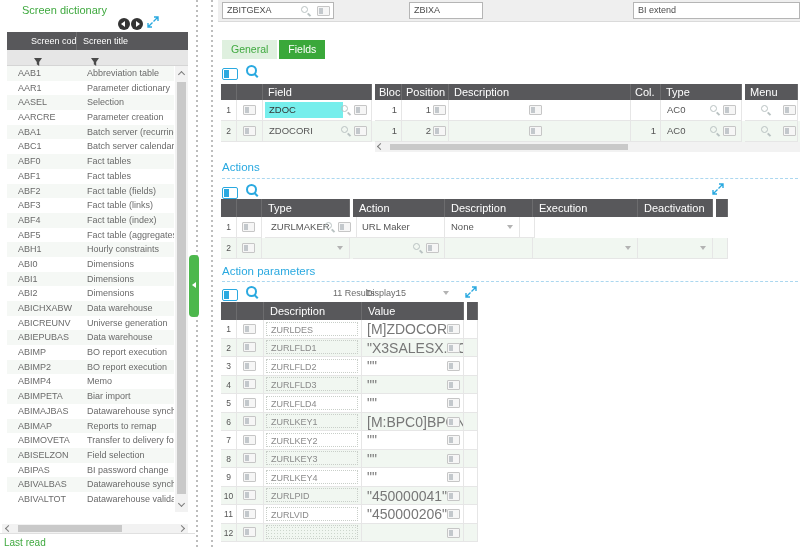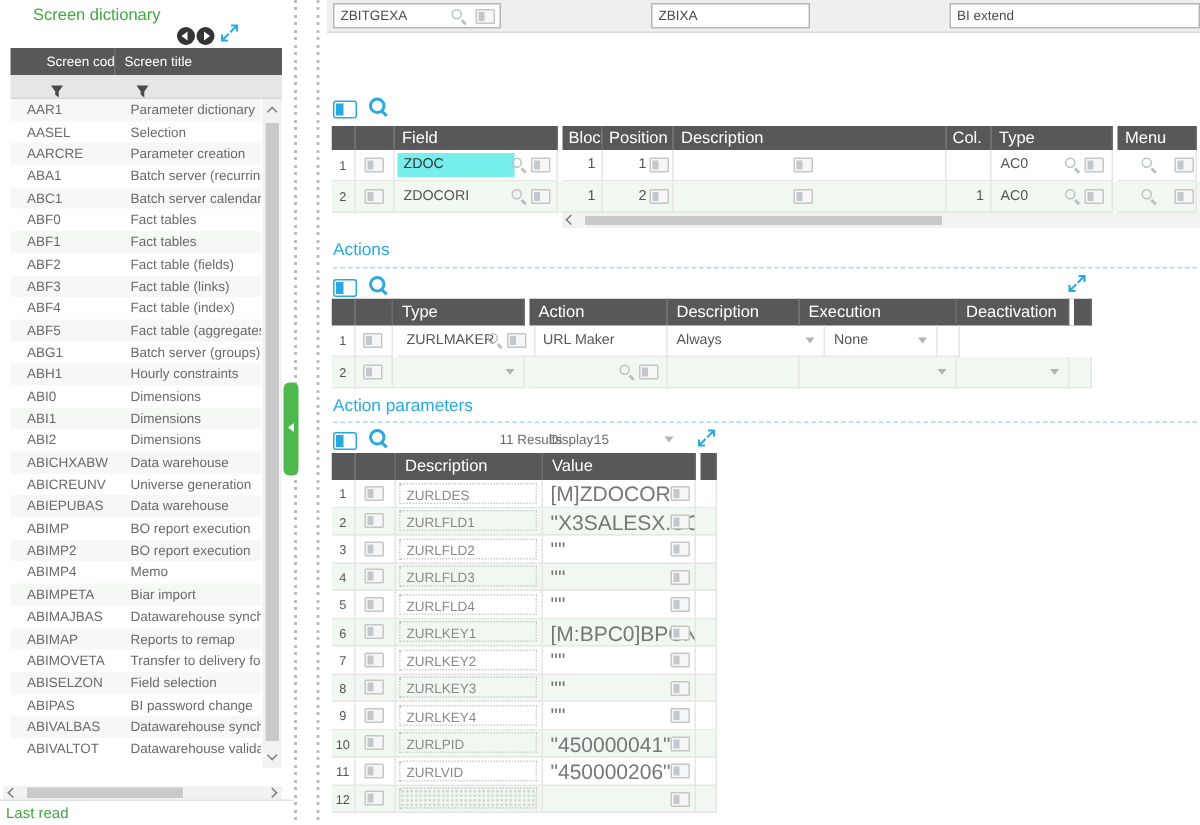--- a/index.html
+++ b/index.html
@@ -188,20 +188,24 @@
           </svg>
       </span>
       <span class="funnel" style="left:83px">
         <svg width="10" height="10" viewBox="0 0 10 10">
             <path d="M1 1h8L6.2 5v4L3.8 7.2V5z" fill="#4a4a4a"></path>
           </svg>
       </span>
     </div>
     <div class="lp-rows">
 
+        <div class="lp-row">
+          <div class="c">AAB1</div>
+          <div class="t">Abbreviation table</div>
+        </div>
 
         <div class="lp-row">
           <div class="c">AAR1</div>
           <div class="t">Parameter dictionary</div>
         </div>
 
         <div class="lp-row">
           <div class="c">AASEL</div>
           <div class="t">Selection</div>
         </div>
@@ -244,24 +248,20 @@
         <div class="lp-row">
           <div class="c">ABF4</div>
           <div class="t">Fact table (index)</div>
         </div>
 
         <div class="lp-row">
           <div class="c">ABF5</div>
           <div class="t">Fact table (aggregates)</div>
         </div>
 
-        <div class="lp-row">
-          <div class="c">ABG1</div>
-          <div class="t">Batch server (groups)</div>
-        </div>
 
         <div class="lp-row">
           <div class="c">ABH1</div>
           <div class="t">Hourly constraints</div>
         </div>
 
         <div class="lp-row">
           <div class="c">ABI0</div>
           <div class="t">Dimensions</div>
         </div>
@@ -365,27 +365,31 @@
   <div class="split-handle">
       <i></i>
     </div>
 
   <div class="topbar"></div>
   <div class="tb-field" style="left:222px;width:112px">
     <span>ZBITGEXA</span>
     <span class="mag-sm"></span>
     <span class="gicon"></span>
   </div>
-  <div class="tb-field" style="left:434px;width:106px">
+  <div class="tb-field" style="left:409px;width:74px">
     <span>ZBIXA</span>
   </div>
   <div class="tb-field" style="left:633px;width:167px">
     <span>BI extend</span>
   </div>
 
+  <div class="tabs">
+    <div class="tab inactive">General</div>
+    <div class="tab active">Fields</div>
+  </div>
 
   <span class="tool-grid" style="top:66px"><span class="gicon-blue"></span></span>
   <span class="tool-mag" style="top:64px"><span class="mag"></span></span>
 
   <div class="grid fgrid">
     <div class="grow ghead">
       <div class="fg-num"></div>
         <div class="fg-ic"></div>
       <div class="fg-field">Field</div>
       <div class="sp3"></div>
@@ -510,24 +514,20 @@
           </div>
           <div class="sp3"></div>
           <div class="ag-act">
             <span class="val">ZURLMAKER</span>
             <span class="mag-sm" style="right:21px;top:5px"></span>
             <span class="gicon" style="right:5px;top:5px"></span>
           </div>
           <div class="ag-desc">
             <span class="cellpad">URL Maker</span>
           </div>
-          <div class="ag-exec ddcell">
-            <span class="val">Always</span>
-            <span class="caret"></span>
-          </div>
           <div class="ag-deact ddcell">
             <span class="val">None</span>
             <span class="caret"></span>
           </div>
           <div class="ag-end"></div>
         </div>
 
         <div class="grow gdata">
           <div class="ag-num numc">2</div>
           <div class="ag-ic icc">

